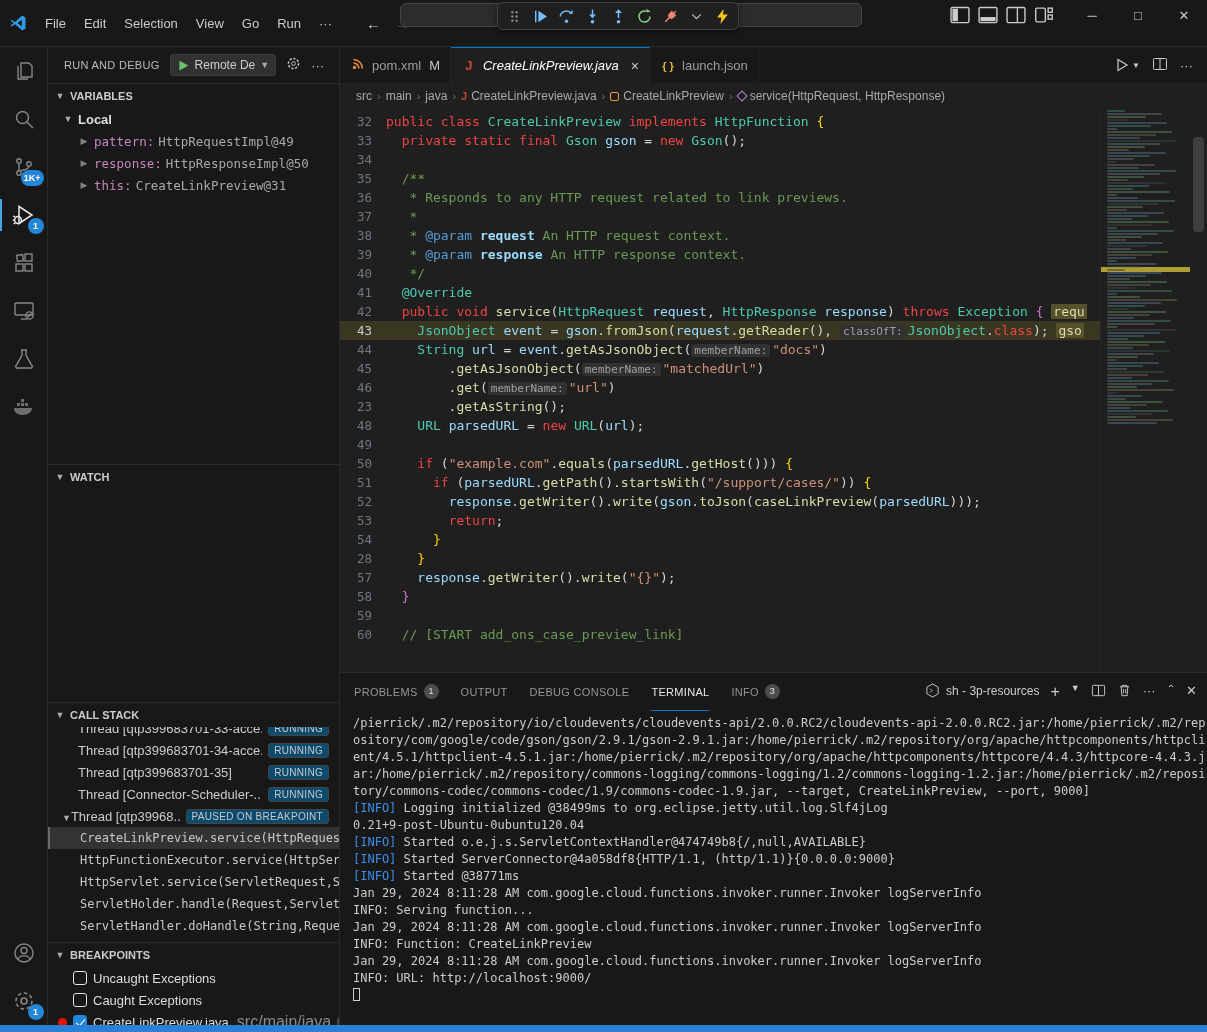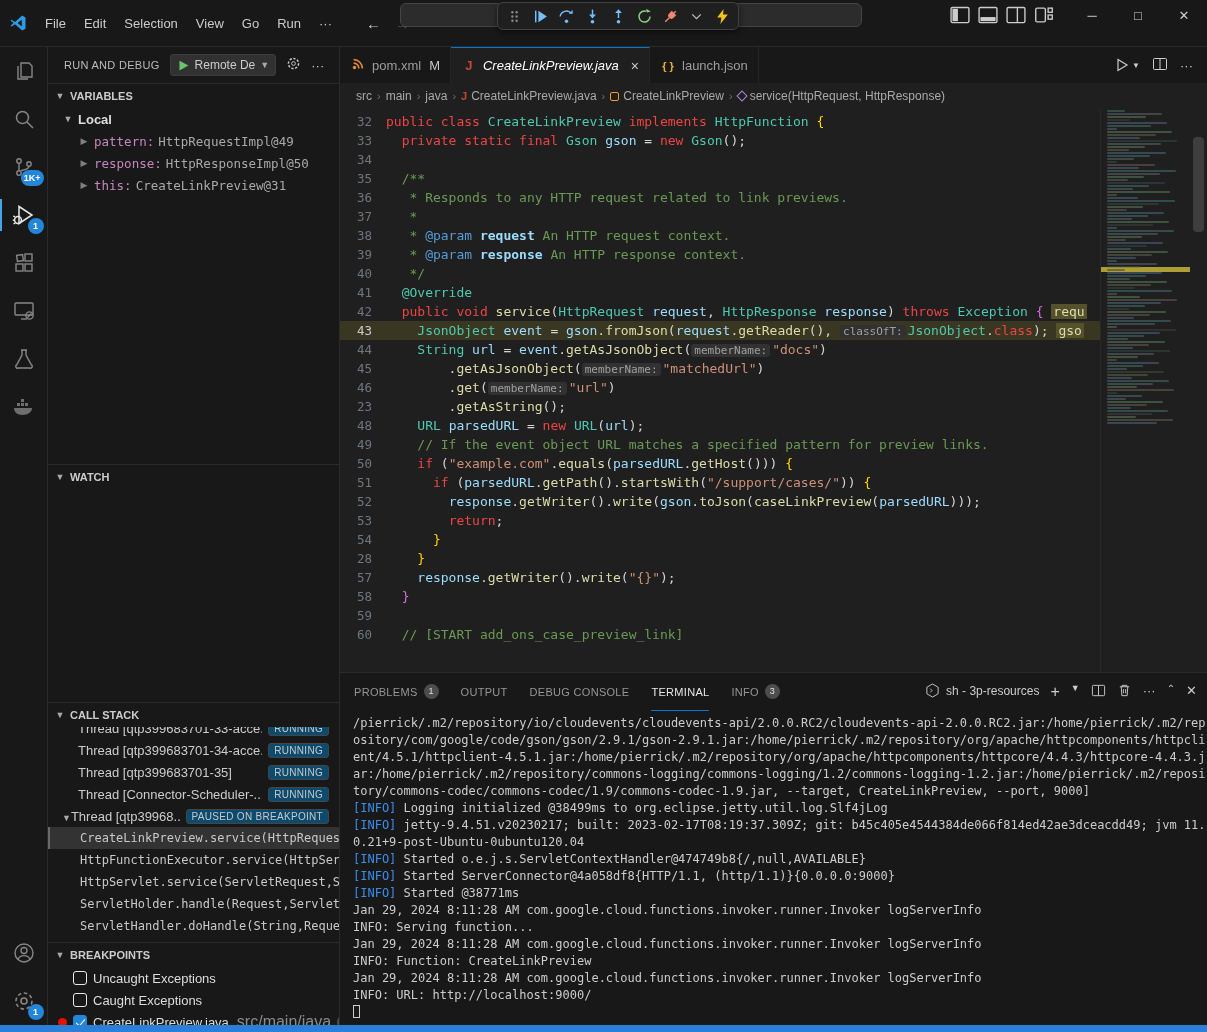--- a/index.html
+++ b/index.html
@@ -520,21 +520,21 @@
             <div class="cline"><span class="gutter">39</span><span class="ltext"><span class="s-m">   * </span><span class="s-kd">@param</span><span class="s-m"> </span><span class="s-vd">response</span><span class="s-m"> An HTTP response context.</span></span></div>
             <div class="cline"><span class="gutter">40</span><span class="ltext"><span class="s-m">   */</span></span></div>
             <div class="cline"><span class="gutter">41</span><span class="ltext"><span class="s-d">  </span><span class="s-an">@Override</span></span></div>
             <div class="cline"><span class="gutter">42</span><span class="ltext"><span class="s-d">  </span><span class="s-k">public void </span><span class="s-f">service</span><span class="s-d">(</span><span class="s-c">HttpRequest</span><span class="s-d"> </span><span class="s-v">request</span><span class="s-d">, </span><span class="s-c">HttpResponse</span><span class="s-d"> </span><span class="s-v">response</span><span class="s-d">) </span><span class="s-k">throws</span><span class="s-d"> </span><span class="s-c">Exception</span><span class="s-d"> </span><span class="s-b2">{</span><span class="s-d"> </span><span class="s-dbg">requ</span></span></div>
             <div class="cline current"><span class="gutter">43</span><span class="ltext"><span class="s-d">    </span><span class="s-c">JsonObject</span><span class="s-d"> </span><span class="s-v">event</span><span class="s-d"> = </span><span class="s-v">gson</span><span class="s-d">.</span><span class="s-f">fromJson</span><span class="s-d">(</span><span class="s-v">request</span><span class="s-d">.</span><span class="s-f">getReader</span><span class="s-d">(), </span><span class="s-h">classOfT:</span><span class="s-c">JsonObject</span><span class="s-d">.</span><span class="s-k">class</span><span class="s-d">); </span><span class="s-dbg">gso</span></span></div>
             <div class="cline"><span class="gutter">44</span><span class="ltext"><span class="s-d">    </span><span class="s-c">String</span><span class="s-d"> </span><span class="s-v">url</span><span class="s-d"> = </span><span class="s-v">event</span><span class="s-d">.</span><span class="s-f">getAsJsonObject</span><span class="s-d">(</span><span class="s-h">memberName:</span><span class="s-s">"docs"</span><span class="s-d">)</span></span></div>
             <div class="cline"><span class="gutter">45</span><span class="ltext"><span class="s-d">        .</span><span class="s-f">getAsJsonObject</span><span class="s-d">(</span><span class="s-h">memberName:</span><span class="s-s">"matchedUrl"</span><span class="s-d">)</span></span></div>
             <div class="cline"><span class="gutter">46</span><span class="ltext"><span class="s-d">        .</span><span class="s-f">get</span><span class="s-d">(</span><span class="s-h">memberName:</span><span class="s-s">"url"</span><span class="s-d">)</span></span></div>
             <div class="cline"><span class="gutter">23</span><span class="ltext"><span class="s-d">        .</span><span class="s-f">getAsString</span><span class="s-d">();</span></span></div>
             <div class="cline"><span class="gutter">48</span><span class="ltext"><span class="s-d">    </span><span class="s-c">URL</span><span class="s-d"> </span><span class="s-v">parsedURL</span><span class="s-d"> = </span><span class="s-k">new </span><span class="s-c">URL</span><span class="s-d">(</span><span class="s-v">url</span><span class="s-d">);</span></span></div>
-            <div class="cline"><span class="gutter">49</span><span class="ltext"><span class="s-d">    </span><span class="s-m">// If the event object URL matches a specified pattern for preview links.</span></span></div>
+            <div class="cline"><span class="gutter">49</span><span class="ltext"><span class="s-d">    </span></span></div>
             <div class="cline"><span class="gutter">50</span><span class="ltext"><span class="s-d">    </span><span class="s-k">if</span><span class="s-d"> (</span><span class="s-s">"example.com"</span><span class="s-d">.</span><span class="s-f">equals</span><span class="s-d">(</span><span class="s-v">parsedURL</span><span class="s-d">.</span><span class="s-f">getHost</span><span class="s-d">())) </span><span class="s-b1">{</span></span></div>
             <div class="cline"><span class="gutter">51</span><span class="ltext"><span class="s-d">      </span><span class="s-k">if</span><span class="s-d"> (</span><span class="s-v">parsedURL</span><span class="s-d">.</span><span class="s-f">getPath</span><span class="s-d">().</span><span class="s-f">startsWith</span><span class="s-d">(</span><span class="s-s">"/support/cases/"</span><span class="s-d">)) </span><span class="s-b1">{</span></span></div>
             <div class="cline"><span class="gutter">52</span><span class="ltext"><span class="s-d">        </span><span class="s-v">response</span><span class="s-d">.</span><span class="s-f">getWriter</span><span class="s-d">().</span><span class="s-f">write</span><span class="s-d">(</span><span class="s-v">gson</span><span class="s-d">.</span><span class="s-f">toJson</span><span class="s-d">(</span><span class="s-f">caseLinkPreview</span><span class="s-d">(</span><span class="s-v">parsedURL</span><span class="s-d">)));</span></span></div>
             <div class="cline"><span class="gutter">53</span><span class="ltext"><span class="s-d">        </span><span class="s-k">return</span><span class="s-d">;</span></span></div>
             <div class="cline"><span class="gutter">54</span><span class="ltext"><span class="s-d">      </span><span class="s-b1">}</span></span></div>
             <div class="cline"><span class="gutter">28</span><span class="ltext"><span class="s-d">    </span><span class="s-b1">}</span></span></div>
             <div class="cline"><span class="gutter">57</span><span class="ltext"><span class="s-d">    </span><span class="s-v">response</span><span class="s-d">.</span><span class="s-f">getWriter</span><span class="s-d">().</span><span class="s-f">write</span><span class="s-d">(</span><span class="s-s">"{}"</span><span class="s-d">);</span></span></div>
             <div class="cline"><span class="gutter">58</span><span class="ltext"><span class="s-d">  </span><span class="s-b2">}</span></span></div>
             <div class="cline"><span class="gutter">59</span><span class="ltext"></span></div>
             <div class="cline"><span class="gutter">60</span><span class="ltext"><span class="s-d">  </span><span class="s-m">// [START add_ons_case_preview_link]</span></span></div>
@@ -695,21 +695,20 @@
             <span>✕</span>
           </div>
         </div>
         <div class="term-body" id="term-body">
             <div class="tline"><span class="t-t">/pierrick/.m2/repository/io/cloudevents/cloudevents-api/2.0.0.RC2/cloudevents-api-2.0.0.RC2.jar:/home/pierrick/.m2/rep</span></div>
             <div class="tline"><span class="t-t">ository/com/google/code/gson/gson/2.9.1/gson-2.9.1.jar:/home/pierrick/.m2/repository/org/apache/httpcomponents/httpcli</span></div>
             <div class="tline"><span class="t-t">ent/4.5.1/httpclient-4.5.1.jar:/home/pierrick/.m2/repository/org/apache/httpcomponents/httpcore/4.4.3/httpcore-4.4.3.j</span></div>
             <div class="tline"><span class="t-t">ar:/home/pierrick/.m2/repository/commons-logging/commons-logging/1.2/commons-logging-1.2.jar:/home/pierrick/.m2/reposi</span></div>
             <div class="tline"><span class="t-t">tory/commons-codec/commons-codec/1.9/commons-codec-1.9.jar, --target, CreateLinkPreview, --port, 9000]</span></div>
             <div class="tline"><span class="t-i">[INFO]</span><span class="t-t"> Logging initialized @38499ms to org.eclipse.jetty.util.log.Slf4jLog</span></div>
-            <div class="tline"><span class="t-i">[INFO]</span><span class="t-t"> jetty-9.4.51.v20230217; built: 2023-02-17T08:19:37.309Z; git: b45c405e4544384de066f814ed42ae3dceacdd49; jvm 11.</span></div>
             <div class="tline"><span class="t-t">0.21+9-post-Ubuntu-0ubuntu120.04</span></div>
             <div class="tline"><span class="t-i">[INFO]</span><span class="t-t"> Started o.e.j.s.ServletContextHandler@474749b8{/,null,AVAILABLE}</span></div>
             <div class="tline"><span class="t-i">[INFO]</span><span class="t-t"> Started ServerConnector@4a058df8{HTTP/1.1, (http/1.1)}{0.0.0.0:9000}</span></div>
             <div class="tline"><span class="t-i">[INFO]</span><span class="t-t"> Started @38771ms</span></div>
             <div class="tline"><span class="t-t">Jan 29, 2024 8:11:28 AM com.google.cloud.functions.invoker.runner.Invoker logServerInfo</span></div>
             <div class="tline"><span class="t-t">INFO: Serving function...</span></div>
             <div class="tline"><span class="t-t">Jan 29, 2024 8:11:28 AM com.google.cloud.functions.invoker.runner.Invoker logServerInfo</span></div>
             <div class="tline"><span class="t-t">INFO: Function: CreateLinkPreview</span></div>
             <div class="tline"><span class="t-t">Jan 29, 2024 8:11:28 AM com.google.cloud.functions.invoker.runner.Invoker logServerInfo</span></div>
             <div class="tline"><span class="t-t">INFO: URL: http://localhost:9000/</span></div>

